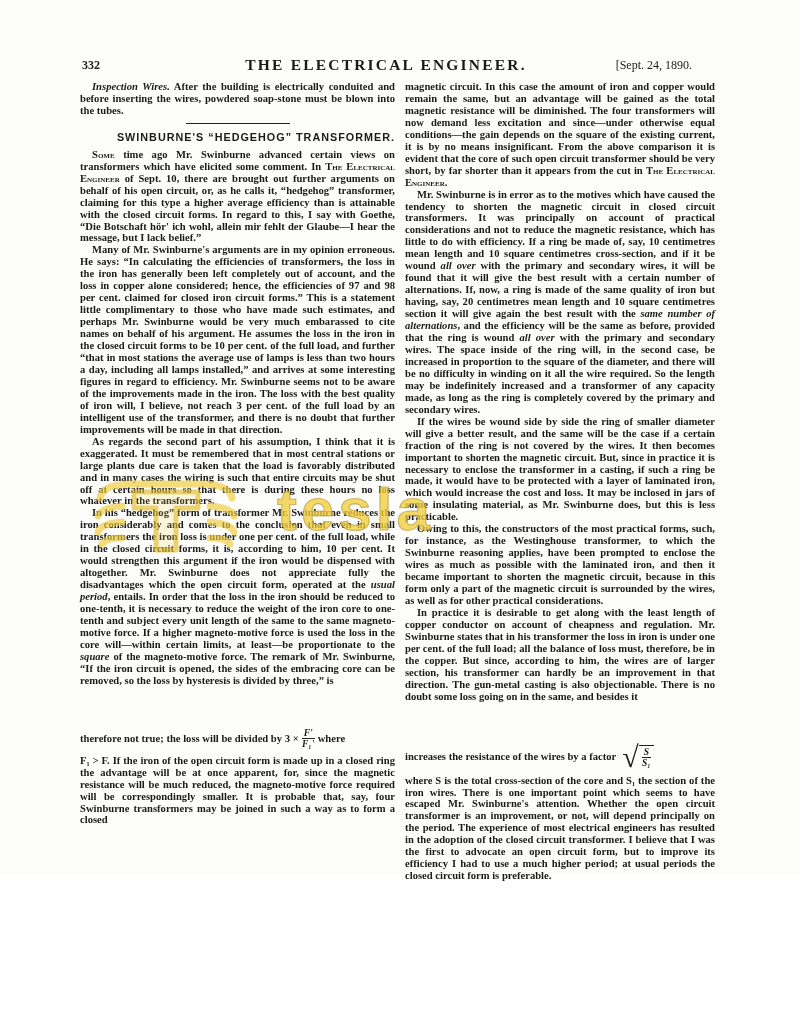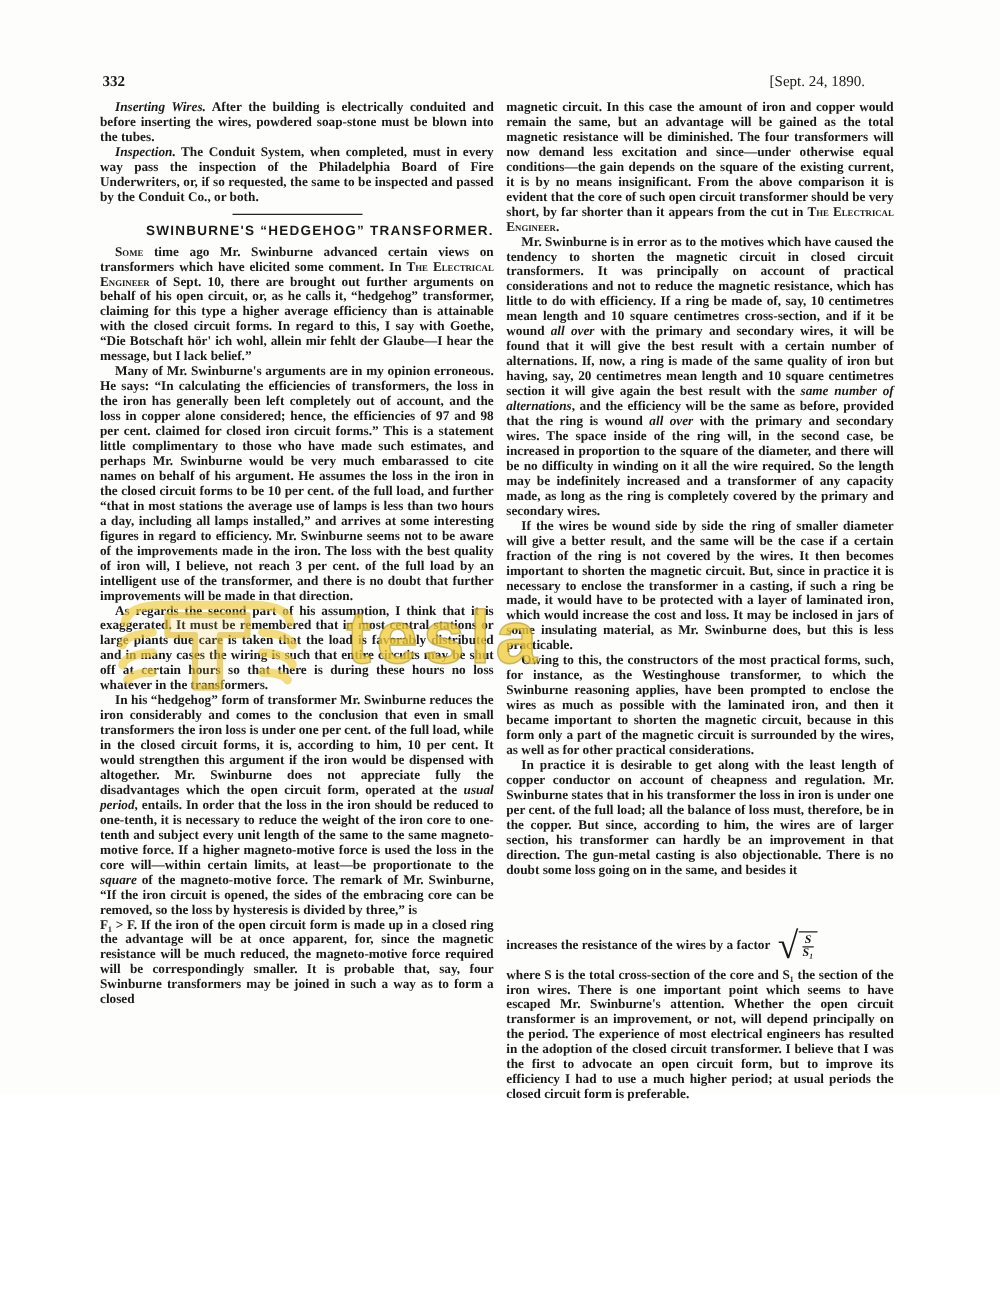--- a/index.html
+++ b/index.html
@@ -31,35 +31,43 @@
   .wm-tesla{left:234px;color:rgba(240,205,60,0.78);margin-left:43px;-webkit-text-stroke:1.2px rgba(150,120,20,0.45);}
   .wm-universe{left:408px;color:rgba(185,185,185,0.55);-webkit-text-stroke:1.2px rgba(120,120,120,0.35);}
 </style>
 </head>
 <body>
 
 <div class="page">
 
   <div class="running-head">
     <span class="pnum">332</span>
+    <span class="journal">THE ELECTRICAL ENGINEER.</span>
     <span class="date">[Sept. 24, 1890.</span>
   </div>
 
   <div class="col col-left">
-    <p><i>Inserting Wires.</i><span> After the building is electrically conduited and before inserting the wires, powdered soap-stone must be blown into the tubes.</span></p>
-    <p><i>Inspection.</i><span> The Conduit System, when completed, must in every way pass the inspection of the Philadelphia Board of Fire Underwriters, or, if so requested, the same to be inspected and passed by the Conduit Co., or both.</span></p>
+    <p><i>Inspection Wires.</i><span> After the building is electrically conduited and before inserting the wires, powdered soap-stone must be blown into the tubes.</span></p>
 
     <div class="rule"></div>
 
     <div class="art-title">SWINBURNE'S “HEDGEHOG” TRANSFORMER.</div>
 
     <p><span class="sc">Some</span><span> time ago Mr. Swinburne advanced certain views on transformers which have elicited some comment. In </span><span class="sc">The Electrical Engineer</span><span> of Sept. 10, there are brought out further arguments on behalf of his open circuit, or, as he calls it, “hedgehog” transformer, claiming for this type a higher average efficiency than is attainable with the closed circuit forms. In regard to this, I say with Goethe, “Die Botschaft hör' ich wohl, allein mir fehlt der Glaube—I hear the message, but I lack belief.”</span></p>
     <p>Many of Mr. Swinburne's arguments are in my opinion erroneous. He says: “In calculating the efficiencies of transformers, the loss in the iron has generally been left completely out of account, and the loss in copper alone considered; hence, the efficiencies of 97 and 98 per cent. claimed for closed iron circuit forms.” This is a statement little complimentary to those who have made such estimates, and perhaps Mr. Swinburne would be very much embarassed to cite names on behalf of his argument. He assumes the loss in the iron in the closed circuit forms to be 10 per cent. of the full load, and further “that in most stations the average use of lamps is less than two hours a day, including all lamps installed,” and arrives at some interesting figures in regard to efficiency. Mr. Swinburne seems not to be aware of the improvements made in the iron. The loss with the best quality of iron will, I believe, not reach 3 per cent. of the full load by an intelligent use of the transformer, and there is no doubt that further improvements will be made in that direction.</p>
     <p>As regards the second part of his assumption, I think that it is exaggerated. It must be remembered that in most central stations or large plants due care is taken that the load is favorably distributed and in many cases the wiring is such that entire circuits may be shut off at certain hours so that there is during these hours no loss whatever in the transformers.</p>
     <p><span>In his “hedgehog” form of transformer Mr. Swinburne reduces the iron considerably and comes to the conclusion that even in small transformers the iron loss is under one per cent. of the full load, while in the closed circuit forms, it is, according to him, 10 per cent. It would strengthen this argument if the iron would be dispensed with altogether. Mr. Swinburne does not appreciate fully the disadvantages which the open circuit form, operated at the </span><i>usual period</i><span>, entails. In order that the loss in the iron should be reduced to one-tenth, it is necessary to reduce the weight of the iron core to one-tenth and subject every unit length of the same to the same magneto-motive force. If a higher magneto-motive force is used the loss in the core will—within certain limits, at least—be proportionate to the </span><i>square</i><span> of the magneto-motive force. The remark of Mr. Swinburne, “If the iron circuit is opened, the sides of the embracing core can be removed, so the loss by hysteresis is divided by three,” is</span></p>
+    <div class="spacer-formula">
+      <span>therefore not true; the loss will be divided by 3 ×</span>
+      <span class="frac">
+        <span class="num">F'</span>
+        <span class="den">F₁'</span>
+      </span>
+      <span> where</span>
+    </div>
     <p class="noindent">F₁ &gt; F. If the iron of the open circuit form is made up in a closed ring the advantage will be at once apparent, for, since the magnetic resistance will be much reduced, the magneto-motive force required will be correspondingly smaller. It is probable that, say, four Swinburne transformers may be joined in such a way as to form a closed</p>
   </div>
 
   <div class="col col-right">
     <p class="noindent"><span>magnetic circuit. In this case the amount of iron and copper would remain the same, but an advantage will be gained as the total magnetic resistance will be diminished. The four transformers will now demand less excitation and since—under otherwise equal conditions—the gain depends on the square of the existing current, it is by no means insignificant. From the above comparison it is evident that the core of such open circuit transformer should be very short, by far shorter than it appears from the cut in </span><span class="sc">The Electrical Engineer</span><span>.</span></p>
     <p><span>Mr. Swinburne is in error as to the motives which have caused the tendency to shorten the magnetic circuit in closed circuit transformers. It was principally on account of practical considerations and not to reduce the magnetic resistance, which has little to do with efficiency. If a ring be made of, say, 10 centimetres mean length and 10 square centimetres cross-section, and if it be wound </span><i>all over</i><span> with the primary and secondary wires, it will be found that it will give the best result with a certain number of alternations. If, now, a ring is made of the same quality of iron but having, say, 20 centimetres mean length and 10 square centimetres section it will give again the best result with the </span><i>same number of alternations</i><span>, and the efficiency will be the same as before, provided that the ring is wound </span><i>all over</i><span> with the primary and secondary wires. The space inside of the ring will, in the second case, be increased in proportion to the square of the diameter, and there will be no difficulty in winding on it all the wire required. So the length may be indefinitely increased and a transformer of any capacity made, as long as the ring is completely covered by the primary and secondary wires.</span></p>
     <p>If the wires be wound side by side the ring of smaller diameter will give a better result, and the same will be the case if a certain fraction of the ring is not covered by the wires. It then becomes important to shorten the magnetic circuit. But, since in practice it is necessary to enclose the transformer in a casting, if such a ring be made, it would have to be protected with a layer of laminated iron, which would increase the cost and loss. It may be inclosed in jars of some insulating material, as Mr. Swinburne does, but this is less practicable.</p>
     <p>Owing to this, the constructors of the most practical forms, such, for instance, as the Westinghouse transformer, to which the Swinburne reasoning applies, have been prompted to enclose the wires as much as possible with the laminated iron, and then it became important to shorten the magnetic circuit, because in this form only a part of the magnetic circuit is surrounded by the wires, as well as for other practical considerations.</p>
     <p>In practice it is desirable to get along with the least length of copper conductor on account of cheapness and regulation. Mr. Swinburne states that in his transformer the loss in iron is under one per cent. of the full load; all the balance of loss must, therefore, be in the copper. But since, according to him, the wires are of larger section, his transformer can hardly be an improvement in that direction. The gun-metal casting is also objectionable. There is no doubt some loss going on in the same, and besides it</p>
     <div class="spacer-formula" style="height:36px;">

